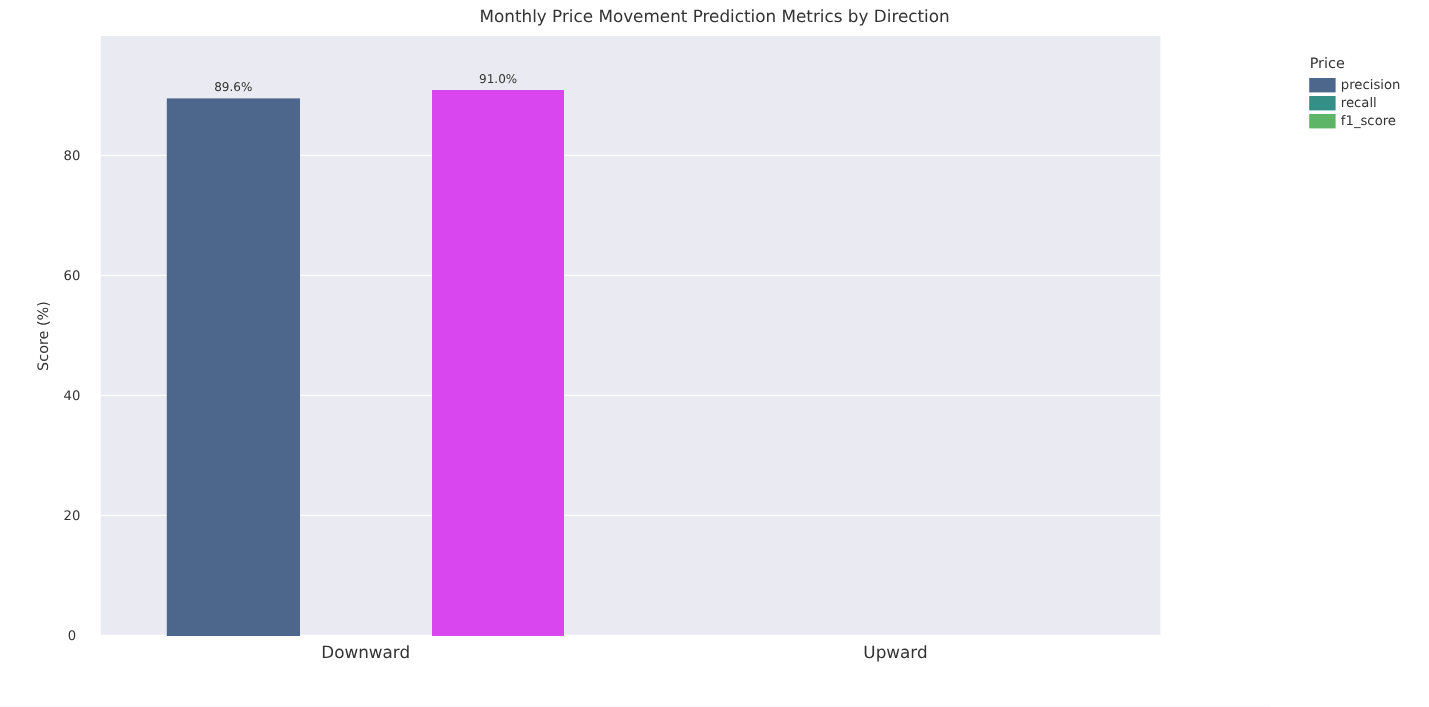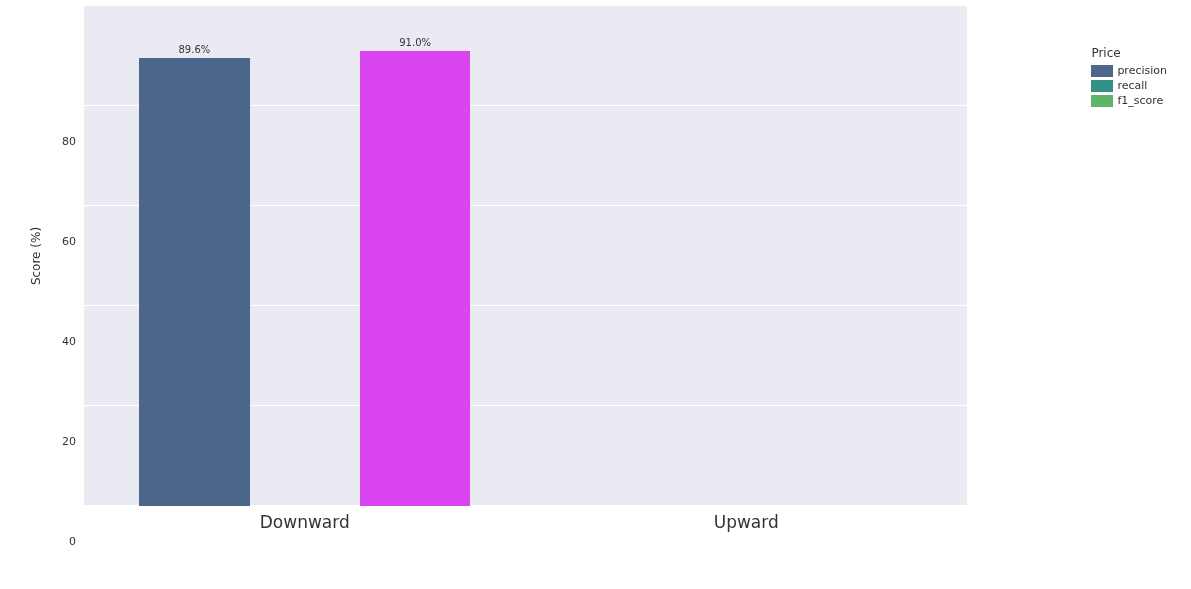--- a/index.html
+++ b/index.html
@@ -39,23 +39,22 @@
     left: 0; right: 0;
     border-top: 1px solid #fff;
   }
   .y-tick {
     position: absolute;
     right: 100%;
     transform: translateY(-50%);
     padding-right: 8px;
     font-size: 11px;
     color: #333;
-    text-align: right;
+    text-align: center;
     width: 40px;
-    margin-top: 35px;
   }
   .y-label {
     position: absolute;
     left: -48px;
     top: 50%;
     transform: translate(-50%,-50%) rotate(-90deg);
     font-size: 12px;
     color: #333;
     white-space: nowrap;
   }
@@ -65,21 +64,21 @@
     color: #333;
     margin-top: 30px;
     margin-left: 60px;
     margin-right: 200px;
   }
   .x-tick {
     position: absolute;
     top: 100%;
     transform: translateX(-50%);
     padding-top: 6px;
-    font-size: 17px;
+    font-size: 14px;
     color: #333;
     white-space: nowrap;
   }
   .bar {
     position: absolute;
     bottom: 0;
   }
   .bar-label {
     position: absolute;
     bottom: 100%;
@@ -109,20 +108,21 @@
   }
   .legend-swatch {
     width: 22px;
     height: 12px;
   }
 </style>
 </head>
 <body>
 
 <div class="chart-wrap">
+  <div class="title">Monthly Price Movement Prediction Metrics by Direction</div>
 
   <div class="plot-area">
     <div class="y-label">Score (%)</div>
 
     <div class="grid-line" style="bottom:0%">
         <span class="y-tick">0</span>
       </div>
     <div class="grid-line" style="bottom:20%">
         <span class="y-tick">20</span>
       </div>

